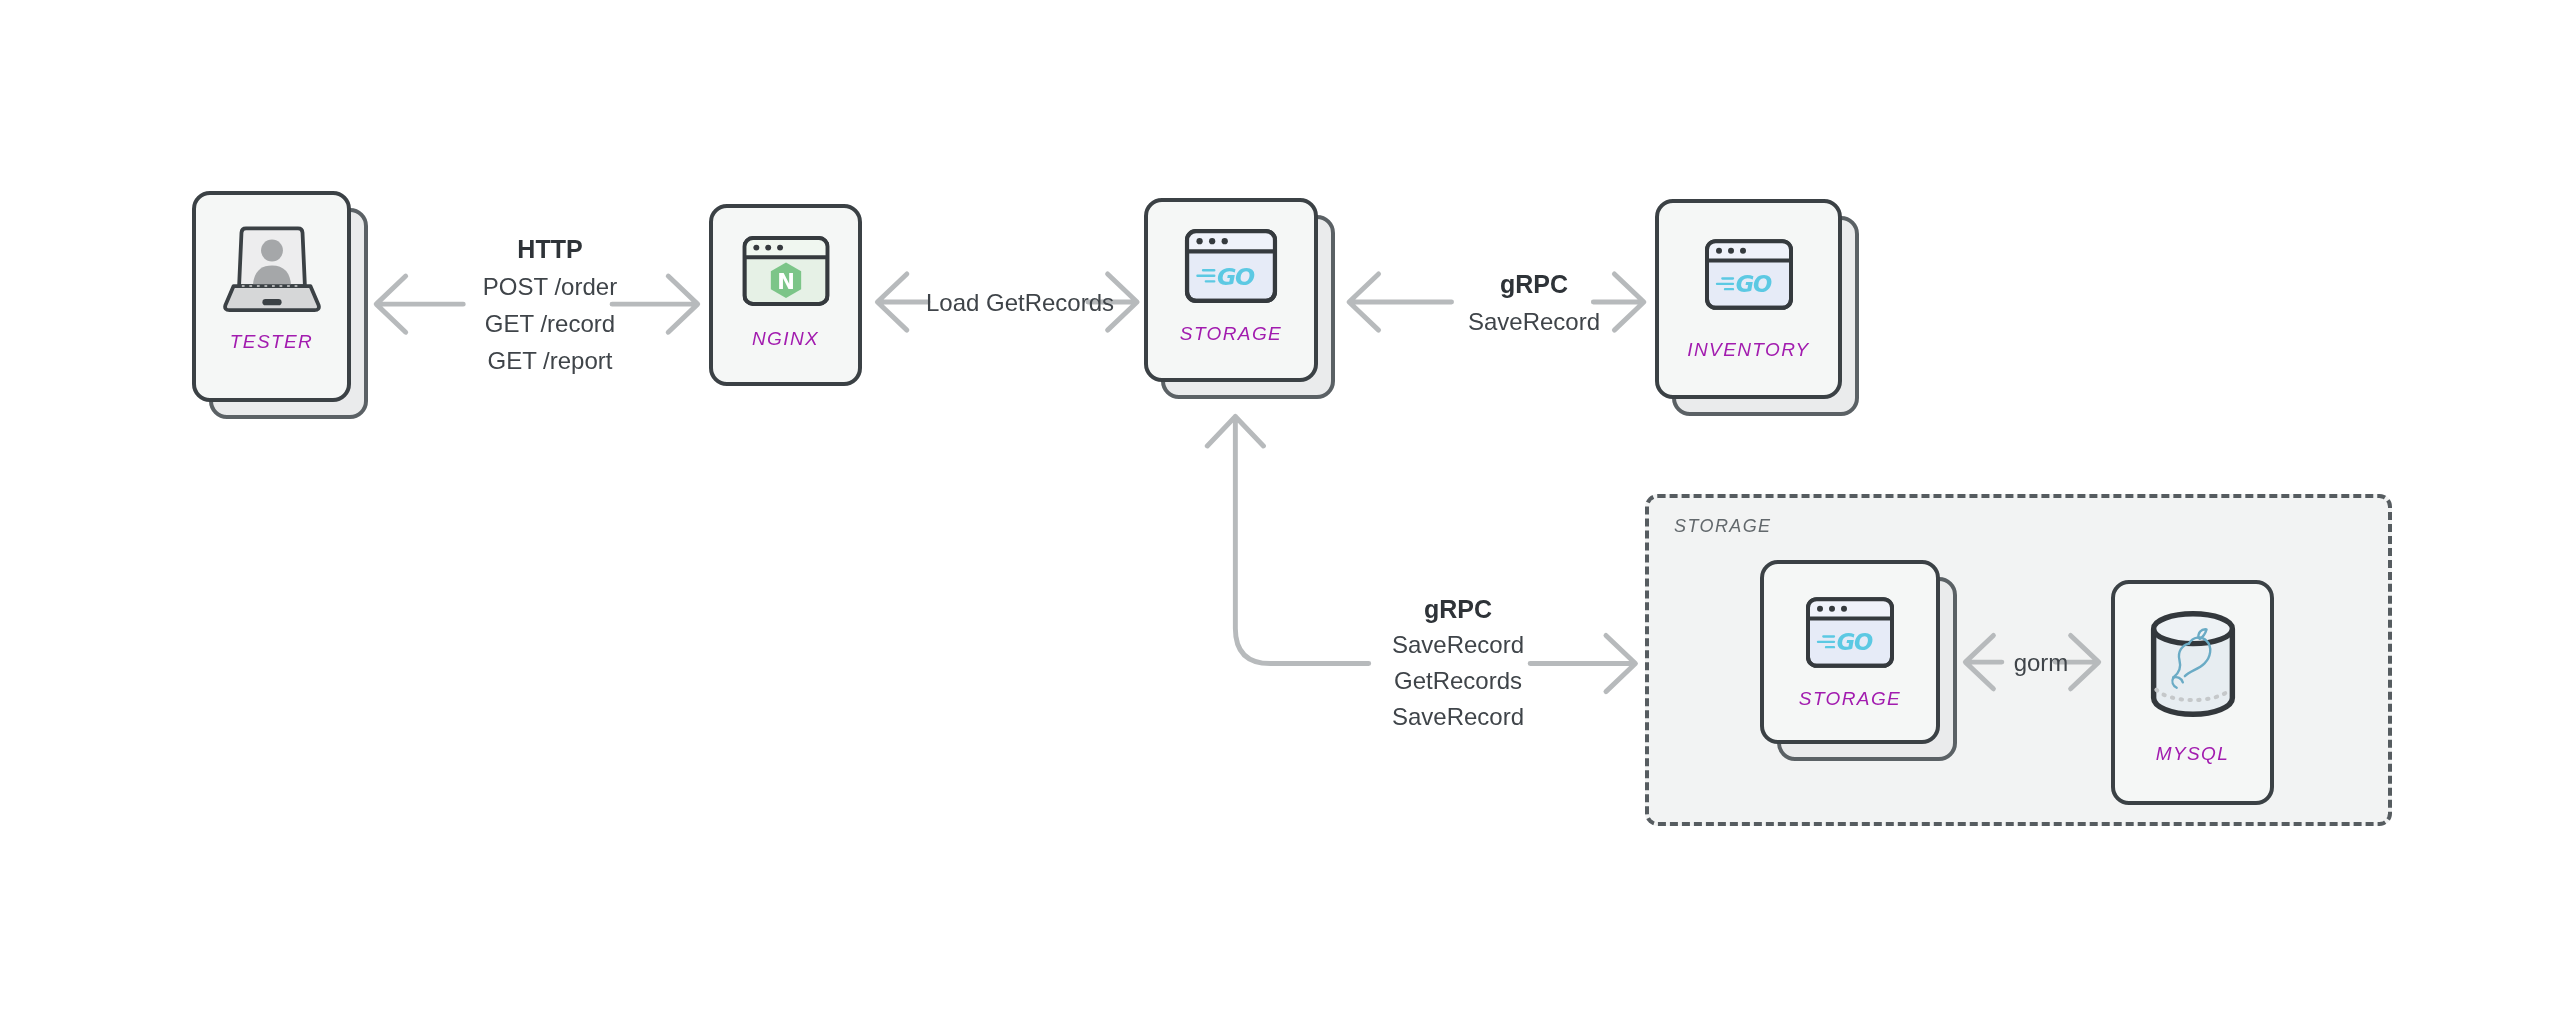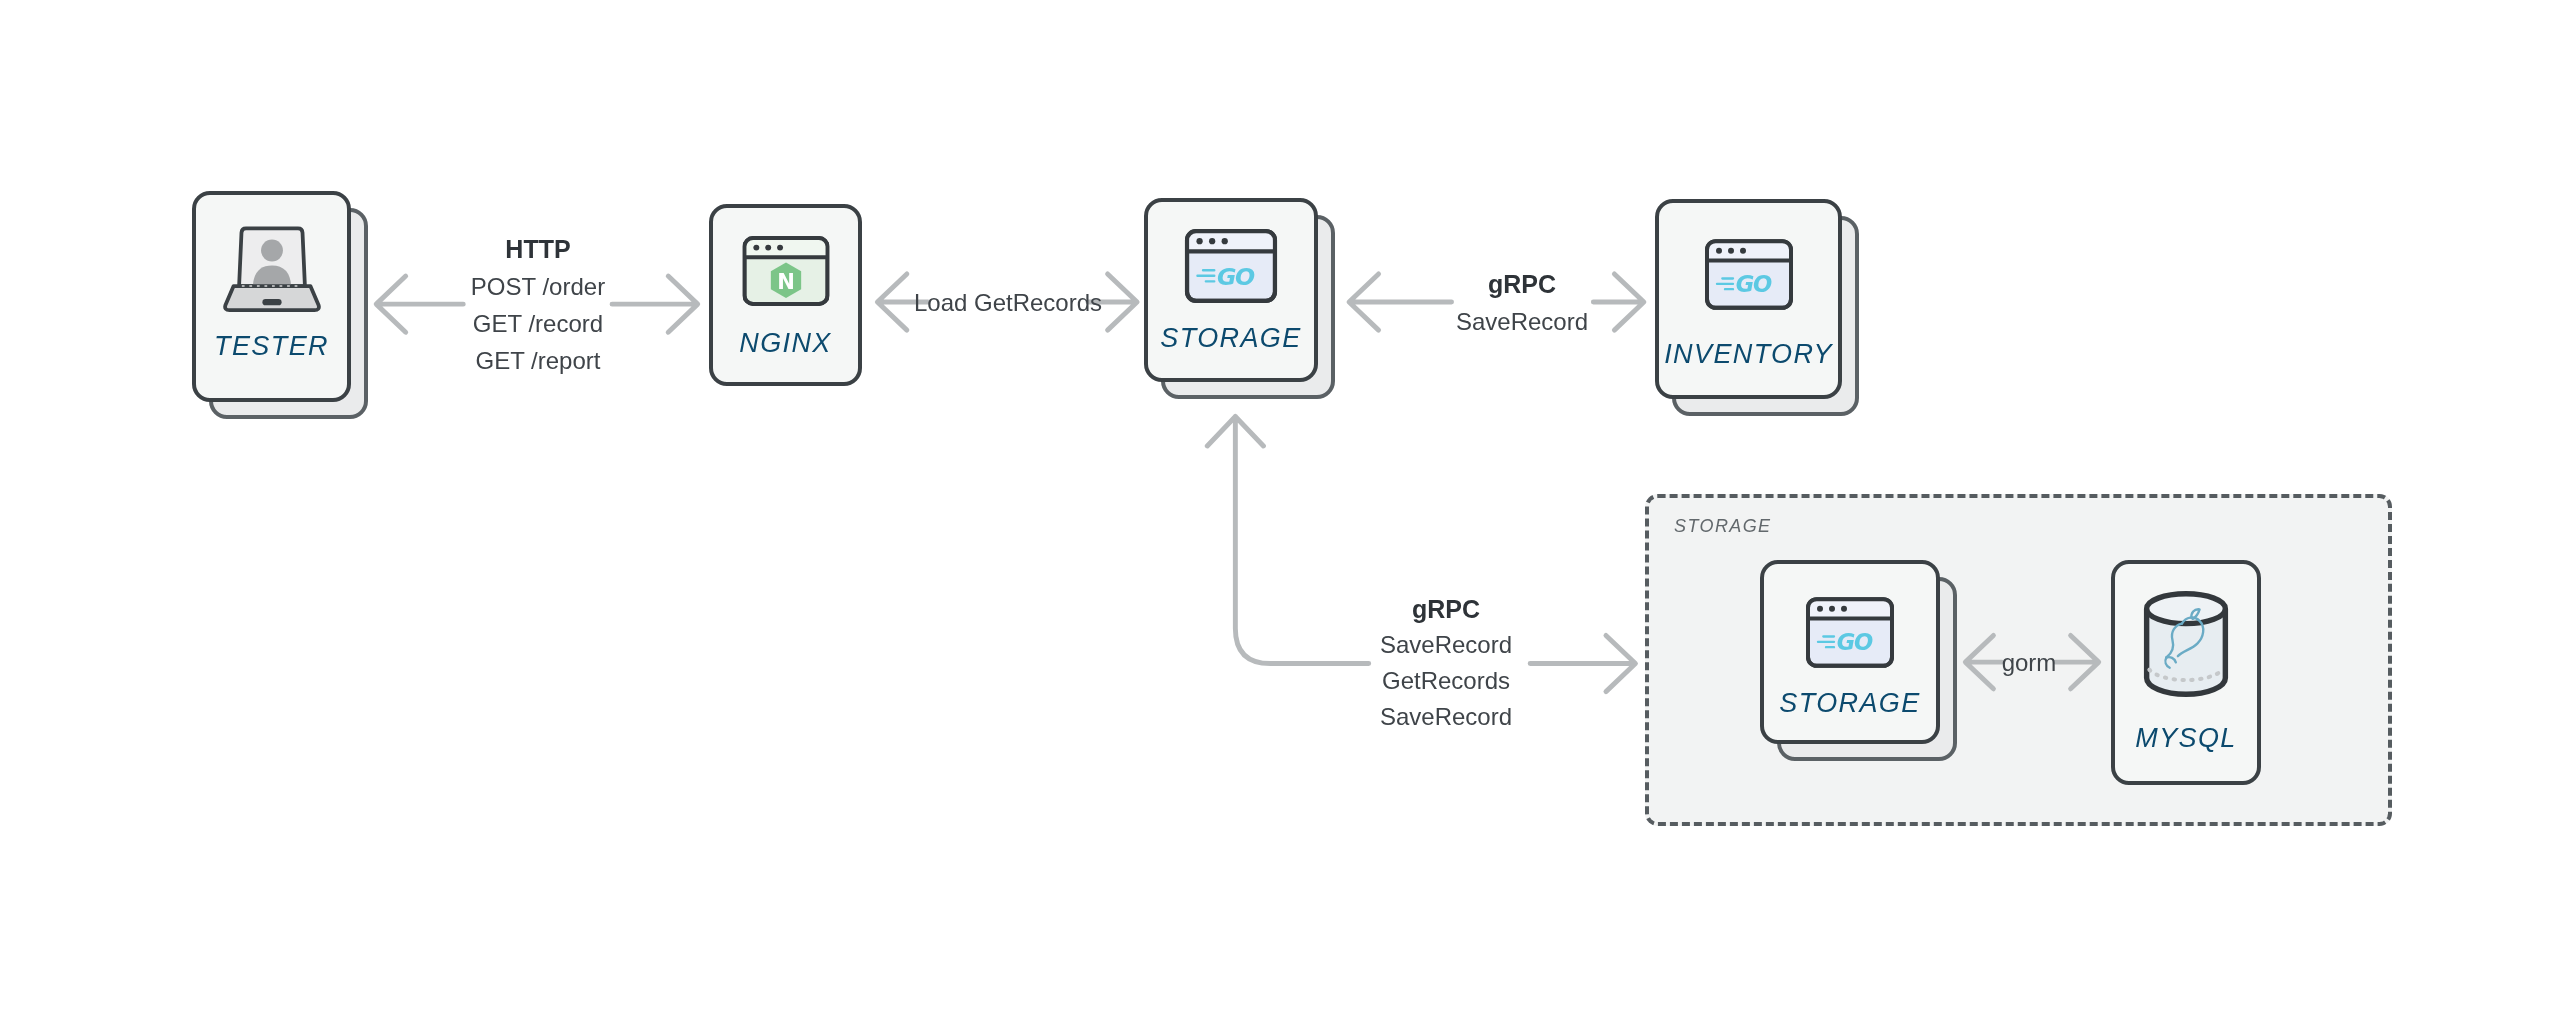--- a/index.html
+++ b/index.html
@@ -14,24 +14,24 @@
   .group-label{position:absolute;left:25px;top:18px;font-style:italic;font-size:18px;
                letter-spacing:1.4px;color:#62686c;}
   
   .node{position:absolute;z-index:3;}
   .card-back{position:absolute;left:17px;top:17px;width:100%;height:100%;box-sizing:border-box;
              background:#eaebec;border:4.9px solid #5b6165;border-radius:18px;}
   .card{position:absolute;left:0;top:0;width:100%;height:100%;box-sizing:border-box;
         background:#f5f7f6;border:4.9px solid #3b4145;border-radius:18px;}
   .node-icon{position:absolute;left:50%;transform:translateX(-50%);}
   .node-label{position:absolute;left:0;right:0;text-align:center;font-style:italic;
-              font-size:27px;letter-spacing:1.4px;color:#0c4a6e;white-space:nowrap;}
+              font-size:19px;letter-spacing:1.4px;color:#a21caf;white-space:nowrap;}
   
   .edge-label{position:absolute;transform:translate(-50%,-50%);text-align:center;z-index:4;
-              color:#3f4449;font-size:24px;line-height:37px;white-space:nowrap;}
+              color:#3f4449;font-size:24px;line-height:37px;white-space:nowrap;margin-left:12px;}
   .edge-label .proto{font-weight:bold;color:#2e3338;font-size:25px;}
   .edge-label.tight{line-height:36px;}
 </style>
 </head>
 <body>
 
 <div class="stage">
 
   <svg class="edges-svg" width="2576" height="1014" viewBox="0 0 3670 1444">
 
@@ -152,21 +152,21 @@
         <circle cx="57" cy="17.5" r="4.5" fill="#353a3e"></circle>
         <g>
           <path d="M26 59 H42 M18 67 H42 M30 75 H42" stroke="#5cc9e3" stroke-width="3.5" stroke-linecap="round"></path>
           <text x="46" y="80" font-family="DejaVu Sans, sans-serif" font-size="34" font-weight="bold" font-style="italic" letter-spacing="-2" fill="#5cc9e3">GO</text>
         </g>
       </svg>
       <div class="node-label" style="top:124px">STORAGE</div>
     </div>
   </div>
 
-  <div class="node" style="left:2111px;top:560px;width:150px;height:225px">
+  <div class="node" style="left:2111px;top:580px;width:163px;height:225px">
     <div class="card">
       <svg class="node-icon" style="top:24px" width="95" height="116" viewBox="0 0 140 170">
         <path d="M12 30 V132 A58 24 0 0 0 128 132 V30" fill="#e7edf1" stroke="#33383c" stroke-width="8"></path>
         <ellipse cx="70" cy="30" rx="58" ry="22" fill="#eef2f5" stroke="#33383c" stroke-width="8"></ellipse>
         <path d="M16 120 A58 24 0 0 0 124 120" fill="none" stroke="#c5c8ca" stroke-width="6" stroke-dasharray="2 11" stroke-linecap="round"></path>
         <g fill="none" stroke="#6aabc5" stroke-width="3.5" stroke-linecap="round" stroke-linejoin="round">
           <path d="M64 52 C54 54 47 64 50 76 C53 87 49 96 41 102"></path>
           <path d="M64 52 C70 42 82 40 90 48 C99 57 96 72 87 81 C78 90 66 92 58 100"></path>
           <path d="M78 44 C77 36 82 30 90 31 C88 38 85 42 80 45"></path>
           <path d="M41 102 C47 100 53 103 55 109"></path>

